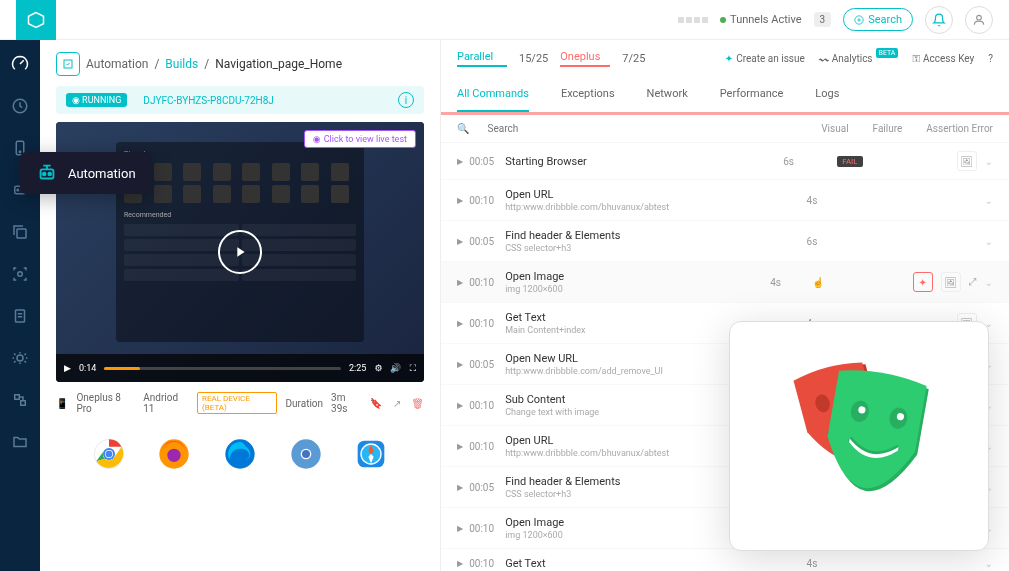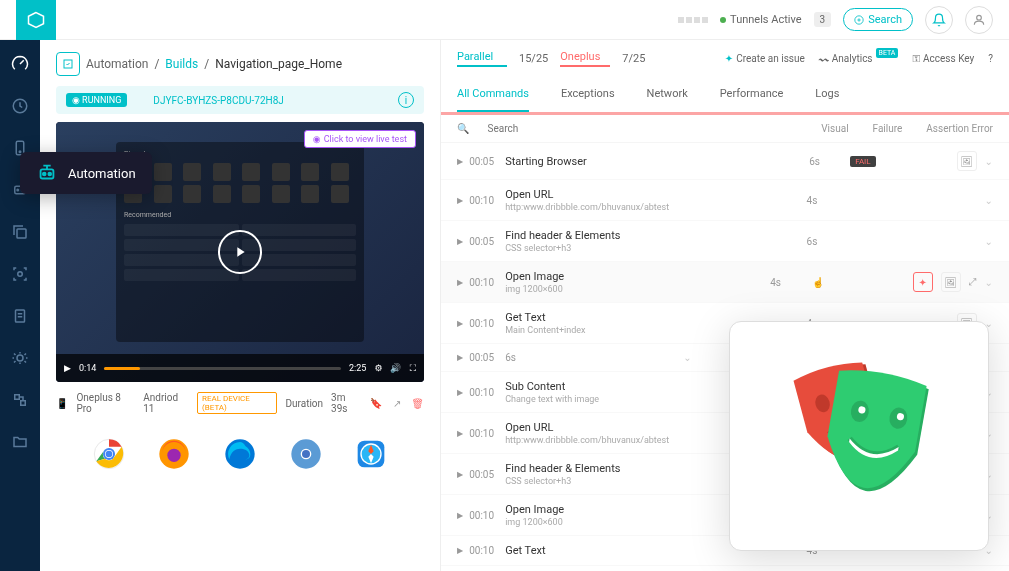--- a/index.html
+++ b/index.html
@@ -16,21 +16,21 @@
 .main{display:flex;height:calc(100% - 40px)}
 .sidebar{width:40px;background:#0a2540;display:flex;flex-direction:column;align-items:center;padding-top:12px;gap:18px}
 .side-icon{width:24px;height:24px;color:#5a7a9a;display:flex;align-items:center;justify-content:center;cursor:pointer}
 .side-icon.active{color:#fff}
 .content{flex:1;display:flex}
 .left-panel{width:400px;padding:12px 16px;position:relative}
 .breadcrumb{display:flex;align-items:center;gap:6px;font-size:12px;color:#666;margin-bottom:10px}
 .bc-icon{width:24px;height:24px;border:1px solid #01c0c8;color:#01c0c8;display:flex;align-items:center;justify-content:center;border-radius:4px}
 .bc-link{color:#01c0c8}
 .bc-current{color:#333}
-.running-bar{background:#e8f9fa;padding:6px 10px;border-radius:4px;display:flex;align-items:center;gap:26px;font-size:10px;margin-bottom:8px}
+.running-bar{background:#e8f9fa;padding:6px 10px;border-radius:4px;display:flex;align-items:center;gap:16px;font-size:10px;margin-bottom:8px}
 .running-badge{background:#01c0c8;color:#fff;padding:2px 6px;border-radius:3px;font-size:9px}
 .running-id{color:#01c0c8}
 .info-icon{margin-left:auto;width:16px;height:16px;border:1px solid #01c0c8;border-radius:50%;color:#01c0c8;display:flex;align-items:center;justify-content:center;font-size:10px}
 .video-box{background:#1a1a2e;border-radius:4px;height:260px;position:relative;overflow:hidden}
 .live-btn{position:absolute;top:8px;right:8px;background:#fff;border:1px solid #a855f7;color:#a855f7;padding:3px 8px;font-size:9px;border-radius:3px;display:flex;align-items:center;gap:3px;z-index:2}
 .video-bg{position:absolute;inset:0;background:linear-gradient(135deg,#2a3f5f 0%,#1a2540 100%)}
 .desktop{position:absolute;top:20px;left:60px;right:60px;bottom:40px;background:rgba(0,0,0,.4);border-radius:4px;padding:8px}
 .desk-label{color:#aaa;font-size:7px;margin-bottom:5px}
 .desk-grid{display:grid;grid-template-columns:repeat(8,1fr);gap:4px;margin-bottom:8px}
 .desk-tile{width:18px;height:18px;background:#333;border-radius:2px}
@@ -67,21 +67,21 @@
 .col-headers{margin-left:auto;display:flex;gap:24px}
 .cmd-list{flex:1;overflow-y:auto}
 .cmd-row{display:flex;align-items:center;padding:8px 16px;font-size:10px;border-bottom:1px solid #f8f8f8}
 .cmd-row.hover{background:#fafafa}
 .cmd-play{color:#999;margin-right:6px;font-size:8px}
 .cmd-time{color:#999;width:36px}
 .cmd-body{flex:1}
 .cmd-title{color:#333;font-size:11px}
 .cmd-sub{color:#aaa;font-size:9px;margin-top:1px}
 .cmd-dur{color:#999;width:30px}
-.cmd-fail{background:#404040;color:#ff6b6b;padding:1px 5px;font-size:8px;border-radius:2px;margin:0 11px}
+.cmd-fail{background:#404040;color:#ff6b6b;padding:1px 5px;font-size:8px;border-radius:2px;margin:0 24px}
 .cmd-icons{display:flex;gap:8px;align-items:center;color:#999;width:90px;justify-content:flex-end}
 .cmd-icon-box{width:20px;height:20px;border:1px solid #eee;border-radius:3px;display:flex;align-items:center;justify-content:center}
 .cmd-icon-box.red{border-color:#ff6b6b;color:#ff6b6b}
 .chevron{color:#ccc;margin-left:8px}
 .mask-card{position:absolute;right:20px;bottom:20px;width:260px;height:230px;background:#fff;border:1px solid #ddd;border-radius:12px;display:flex;align-items:center;justify-content:center;box-shadow:0 8px 40px rgba(0,0,0,.15);z-index:20}
 svg{display:block}
 </style>
 </head>
 <body>
 
@@ -428,20 +428,24 @@
             <span class="cmd-dur">4s</span>
             <span style="width:50px"></span>
             <div class="cmd-icons">
               <div class="cmd-icon-box">🖼</div>
             </div>
             <span class="chevron">⌄</span>
           </div>
           <div class="cmd-row">
             <span class="cmd-play">▶</span>
             <span class="cmd-time">00:05</span>
+            <div class="cmd-body">
+              <div class="cmd-title">Open New URL</div>
+              <div class="cmd-sub">http:www.dribbble.com/add_remove_UI</div>
+            </div>
             <span class="cmd-dur">6s</span>
             <span style="width:50px"></span>
             <div class="cmd-icons"></div>
             <span class="chevron">⌄</span>
           </div>
           <div class="cmd-row">
             <span class="cmd-play">▶</span>
             <span class="cmd-time">00:10</span>
             <div class="cmd-body">
               <div class="cmd-title">Sub Content</div>

